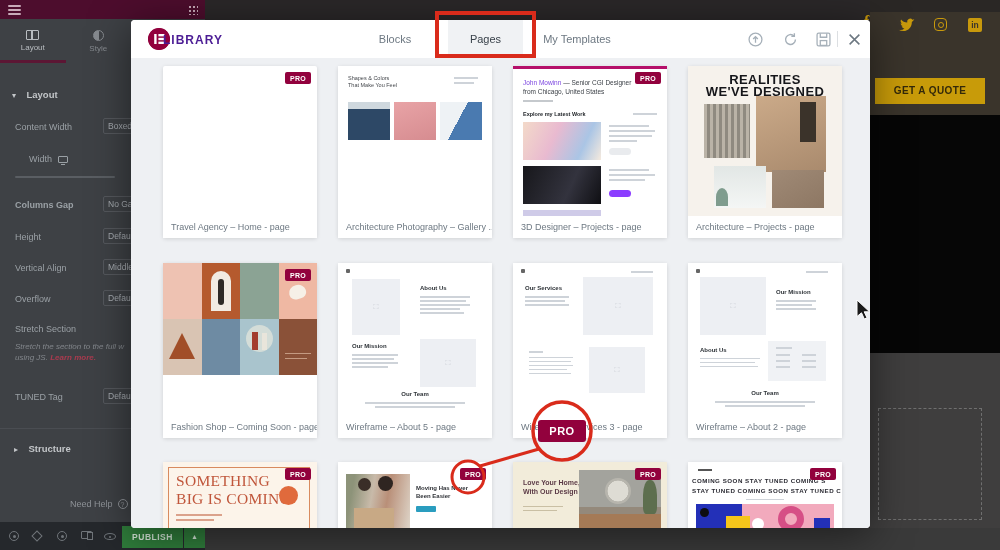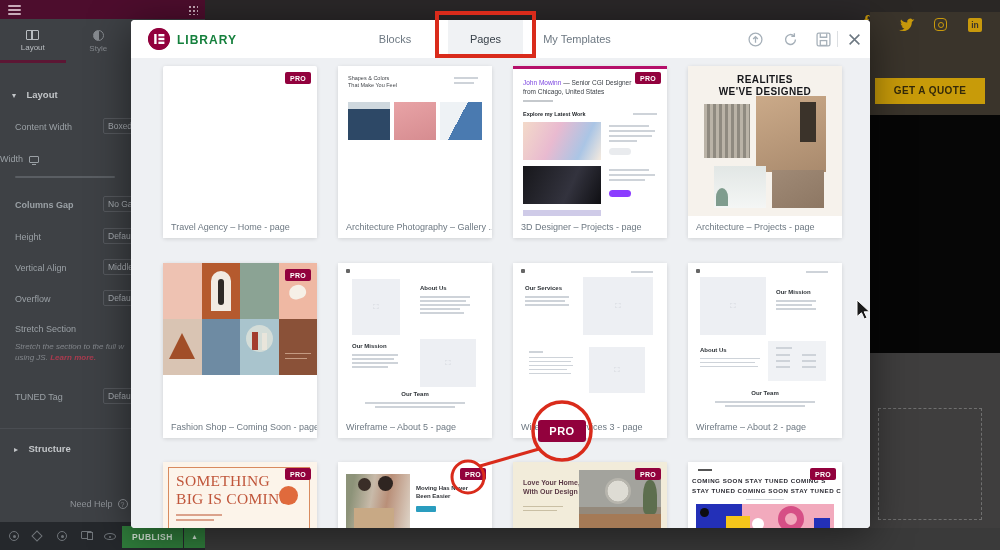--- a/index.html
+++ b/index.html
@@ -66,21 +66,21 @@
   #black-hero { top:115px; height:238px; background:#060606; }
   #gray-sec { top:353px; height:197px; background:#3f3e3e; }
   .dashed-box { position:absolute; left:8px; top:55px; width:104px; height:112px; border:1px dashed #6f6f6f; }
   #bottom-strip { left:205px; top:528px; width:795px; height:22px; background:#3a3a3a; z-index:1; }
 
   
   #modal { left:131px; top:20px; width:739px; height:508px; background:#fff; border-radius:4px;
     box-shadow:0 6px 40px rgba(0,0,0,.5); z-index:3; overflow:hidden; }
   #modal-header { left:0; top:0; width:739px; height:38px; background:#fff; }
   #logo { left:17px; top:8px; width:22px; height:22px; border-radius:50%; background:#92013d; }
-  #brand { left:46px; top:13px; font-size:12px; font-weight:bold; letter-spacing:1px; color:#15803d; }
+  #brand { left:32px; top:13px; font-size:12px; font-weight:bold; letter-spacing:1px; color:#4c1d95; }
   .mtab { position:absolute; top:0; height:38px; line-height:38px; font-size:11px; color:#6d7882; text-align:center; }
   .mtab.active { color:#39424a; background:#f0f2f4; }
   .hicon { position:absolute; top:12px; }
   #modal-divider { left:706px; top:11px; width:1px; height:16px; background:#dcdfe2; }
   #grid { left:0; top:38px; width:739px; height:470px; background:#eef0f3; }
 
   .card { position:absolute; width:154px; background:#fff; border-radius:2px; box-shadow:0 1px 4px rgba(0,0,0,.13); }
   .thumb { position:absolute; left:0; top:0; right:0; overflow:hidden; }
   .caption { position:absolute; left:0; right:0; bottom:0; height:22px; line-height:22px; padding-left:8px;
     font-size:9px; color:#6d7882; white-space:nowrap; overflow:hidden; background:#fff; }
@@ -124,21 +124,21 @@
   <div id="tab-underline" class="abs"></div>
 
   <div class="abs" style="left:12px;top:84px;">
     <span class="caret">▾</span>
     <span class="sec-head">Layout</span>
   </div>
 
   <div class="abs ctl-label" style="left:15px;top:122px;">Content Width</div>
   <div class="ctl-select" style="top:118px;">Boxed</div>
 
-  <div class="abs" style="left:0;top:148px;">
+  <div class="abs" style="left:29px;top:148px;">
     <span class="ctl-label">Width</span><span class="monitor-ico"></span>
   </div>
   <div class="slider-track" style="top:176px;"></div>
 
   <div class="abs ctl-label" style="left:15px;top:200px;font-weight:bold;">Columns Gap</div>
   <div class="ctl-select" style="top:196px;">No Gap</div>
 
   <div class="abs ctl-label" style="left:15px;top:232px;">Height</div>
   <div class="ctl-select" style="top:228px;">Default</div>
 
@@ -284,21 +284,21 @@
         <div class="bar" style="left:96px;top:113px;width:36px;"></div>
         <div class="ph" style="left:96px;top:124px;width:22px;height:7px;background:#8b3dff;border-radius:4px;"></div>
         <div class="ph" style="left:10px;top:144px;width:78px;height:6px;background:#cfcbe8;"></div>
       </div>
       <div class="pro-badge">PRO</div>
       <div class="caption">3D Designer – Projects - page</div>
     </div>
 
     <div class="card" style="left:557px;top:8px;height:172px;">
       <div class="thumb" style="height:150px;background:#f6f2ec;">
-        <div class="ph" style="left:0;top:8px;width:100%;text-align:center;font-size:10px;font-weight:800;letter-spacing:.4px;color:#15161a;line-height:12px;">
+        <div class="ph" style="left:0;top:8px;width:100%;text-align:center;font-size:13px;font-weight:800;letter-spacing:.4px;color:#15161a;line-height:12px;">
           <div>REALITIES</div>
             <div>WE'VE DESIGNED</div>
         </div>
         <div class="ph" style="left:16px;top:38px;width:46px;height:54px;background:repeating-linear-gradient(90deg,#bab3a7 0 3px,#8f8a80 3px 6px);"></div>
         <div class="ph" style="left:68px;top:30px;width:70px;height:76px;background:linear-gradient(160deg,#cbaa89,#a98a6d);">
           <div class="ph" style="left:44px;top:6px;width:16px;height:40px;background:#3b332a;"></div>
         </div>
         <div class="ph" style="left:26px;top:100px;width:52px;height:42px;background:linear-gradient(180deg,#e2e7e5,#f4f6f5);">
           <div class="ph" style="left:2px;top:22px;width:12px;height:18px;background:#7f9c8e;border-radius:50% 50% 0 0;"></div>
         </div>

